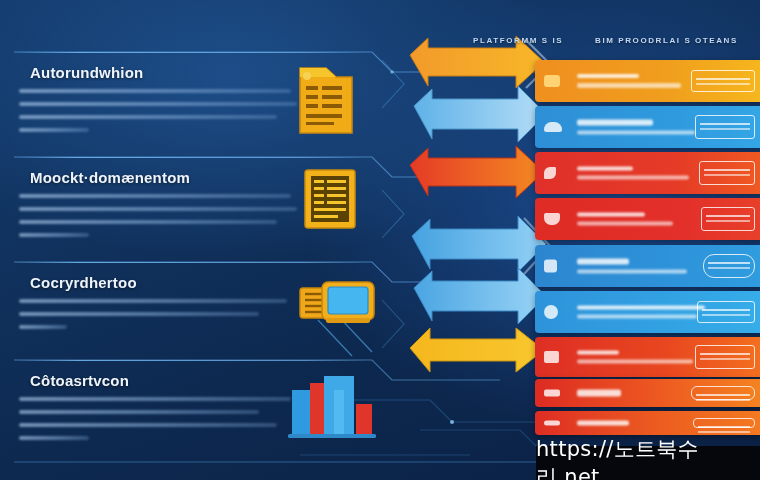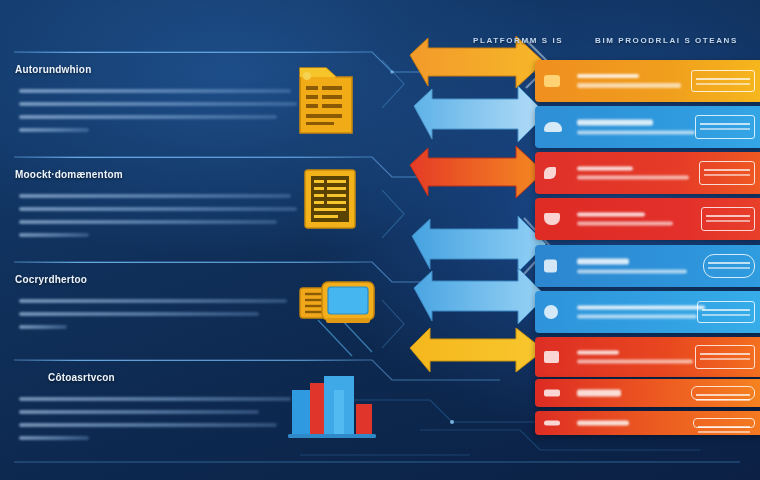--- a/index.html
+++ b/index.html
@@ -12,21 +12,21 @@
   }
 
   
   .circuit{position:absolute;inset:0;pointer-events:none;}
 
   
   .left-col{position:absolute;left:0;top:0;width:400px;height:480px;}
   .panel{position:absolute;left:14px;width:360px;}
   .panel .sep{position:absolute;left:0;top:0;width:352px;height:1px;
     background:linear-gradient(90deg,rgba(120,195,255,0) 0%,rgba(120,195,255,.75) 18%,rgba(120,195,255,.55) 82%,rgba(120,195,255,0) 100%);}
-  .ptitle{position:absolute;left:1px;font-size:10px;font-weight:bold;color:#eef4fb;
+  .ptitle{position:absolute;left:16px;font-size:15px;font-weight:bold;color:#eef4fb;
     letter-spacing:.2px;text-shadow:0 1px 3px rgba(0,0,0,.55);
     filter:blur(.35px);white-space:nowrap;}
   .plines{position:absolute;left:5px;width:280px;}
   .pl{height:4px;border-radius:2px;margin-bottom:9px;
     background:linear-gradient(90deg,rgba(176,206,238,.62),rgba(150,188,230,.50) 55%,rgba(130,172,220,.30));
     filter:blur(1.1px);}
   .pl.w1{width:272px}.pl.w2{width:278px}.pl.w3{width:258px}.pl.w4{width:70px}
   .pl.s1{width:268px}.pl.s2{width:240px}.pl.s3{width:48px}
 
   .picon{position:absolute;}
@@ -167,21 +167,21 @@
               <rect x="27" y="36" width="19" height="3"></rect>
             <rect x="14" y="43" width="32" height="3"></rect>
               <rect x="14" y="50" width="24" height="3"></rect>
           </g>
         </svg>
       </div>
     </div>
 
     <div class="panel" style="top:360px;height:100px;">
       <div class="sep"></div>
-      <div class="ptitle" style="top:12px;margin-left:33px;">Côtoasrtvcon</div>
+      <div class="ptitle" style="top:12px;">Côtoasrtvcon</div>
       <div class="plines" style="top:37px;">
         <div class="pl w1"></div>
           <div class="pl s2"></div>
           <div class="pl w3"></div>
           <div class="pl w4"></div>
       </div>
       <div class="picon" style="left:264px;top:8px;">
         <svg width="106" height="76" viewBox="0 0 106 76">
           <rect x="14" y="22" width="18" height="44" fill="#2f9ae0"></rect>
           <rect x="32" y="15" width="14" height="51" fill="#e0352b"></rect>
@@ -325,13 +325,16 @@
 
     <div class="row" style="top:411px;height:24px;background:linear-gradient(90deg,#de2d24 0%,#ec5d20 55%,#f47a20 100%);">
       <div class="chip" style="width:16px;height:5px;border-radius:3px;"></div>
       <div class="txt" style="width:90px;">
         <div class="t1" style="width:52px;height:5px;margin:0;"></div>
       </div>
       <div class="glyph" style="width:60px;height:8px;border-radius:4px;"></div>
     </div>
   </div>
 
+  <div class="wm">
+    <span>https://노트북수리.net</span>
+  </div>
 </div>
 
 </body></html>

